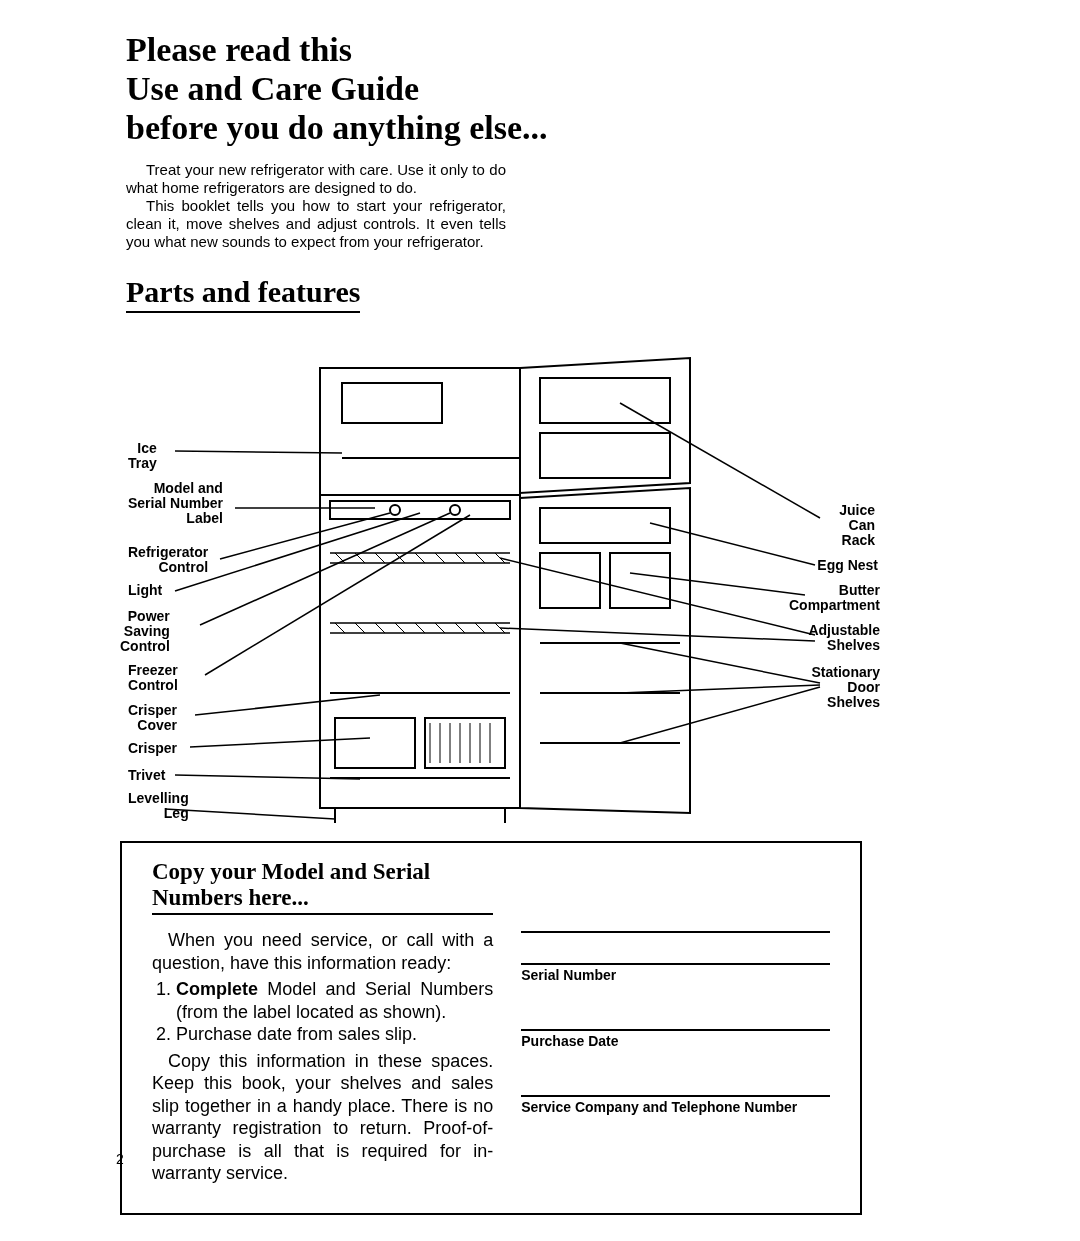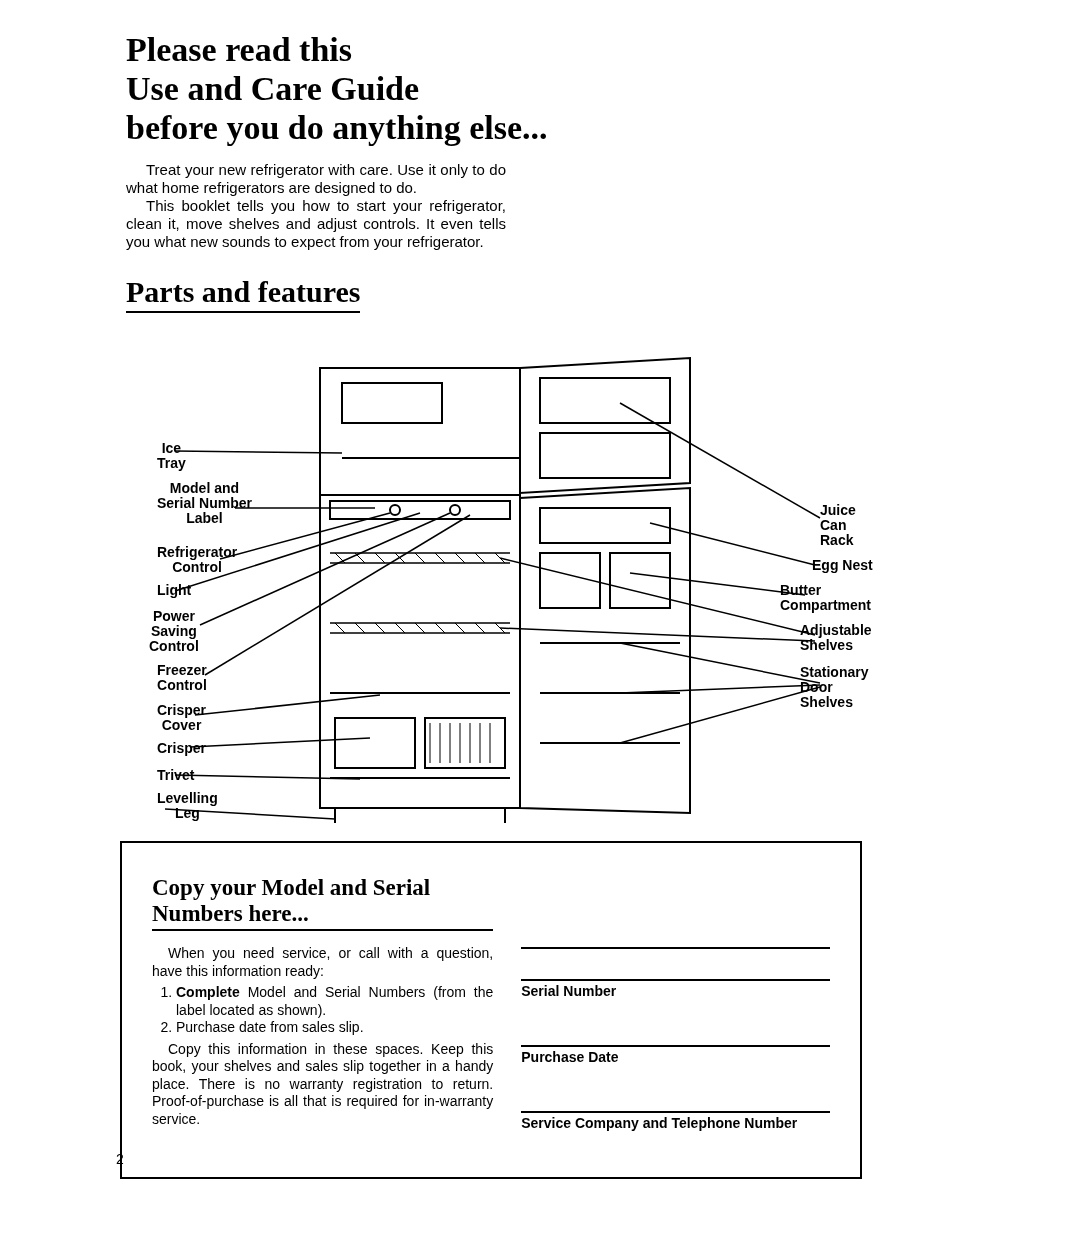--- a/index.html
+++ b/index.html
@@ -55,42 +55,42 @@
     left: 0;
     top: 0;
   }
   .label {
     position: absolute;
     font-family: Arial, Helvetica, sans-serif;
     font-size: 14px;
     font-weight: bold;
     line-height: 1.05;
   }
-  .label.left { text-align: center; margin-left: 29px; }
-  .label.right { text-align: left; }
+  .label.left { text-align: right; }
+  .label.right { text-align: right; }
   .info-box {
     border: 2.5px solid #000;
-    padding: 32px 30px 28px 30px;
+    padding: 16px 30px 28px 30px;
     margin-top: 8px;
     display: flex;
     gap: 28px;
   }
   .info-left { flex: 1.05; }
   .info-right { flex: 0.95; padding-top: 44px; }
   .info-heading {
     font-family: "Times New Roman", Times, serif;
     font-weight: bold;
     font-size: 23px;
     border-bottom: 2px solid #000;
     display: inline-block;
     padding-bottom: 2px;
     margin: 0 0 14px 0;
   }
   .info-text {
-    font-size: 14px;
+    font-size: 18px;
     line-height: 1.25;
     text-align: justify;
   }
   .info-text p { margin: 0; text-indent: 16px; }
   .info-text ol { margin: 4px 0; padding-left: 24px; }
   .info-text li { margin: 0 0; text-indent: 0; text-align: justify; }
   .field-line {
     border-bottom: 2px solid #000;
     height: 28px;
     margin-bottom: 2px;

